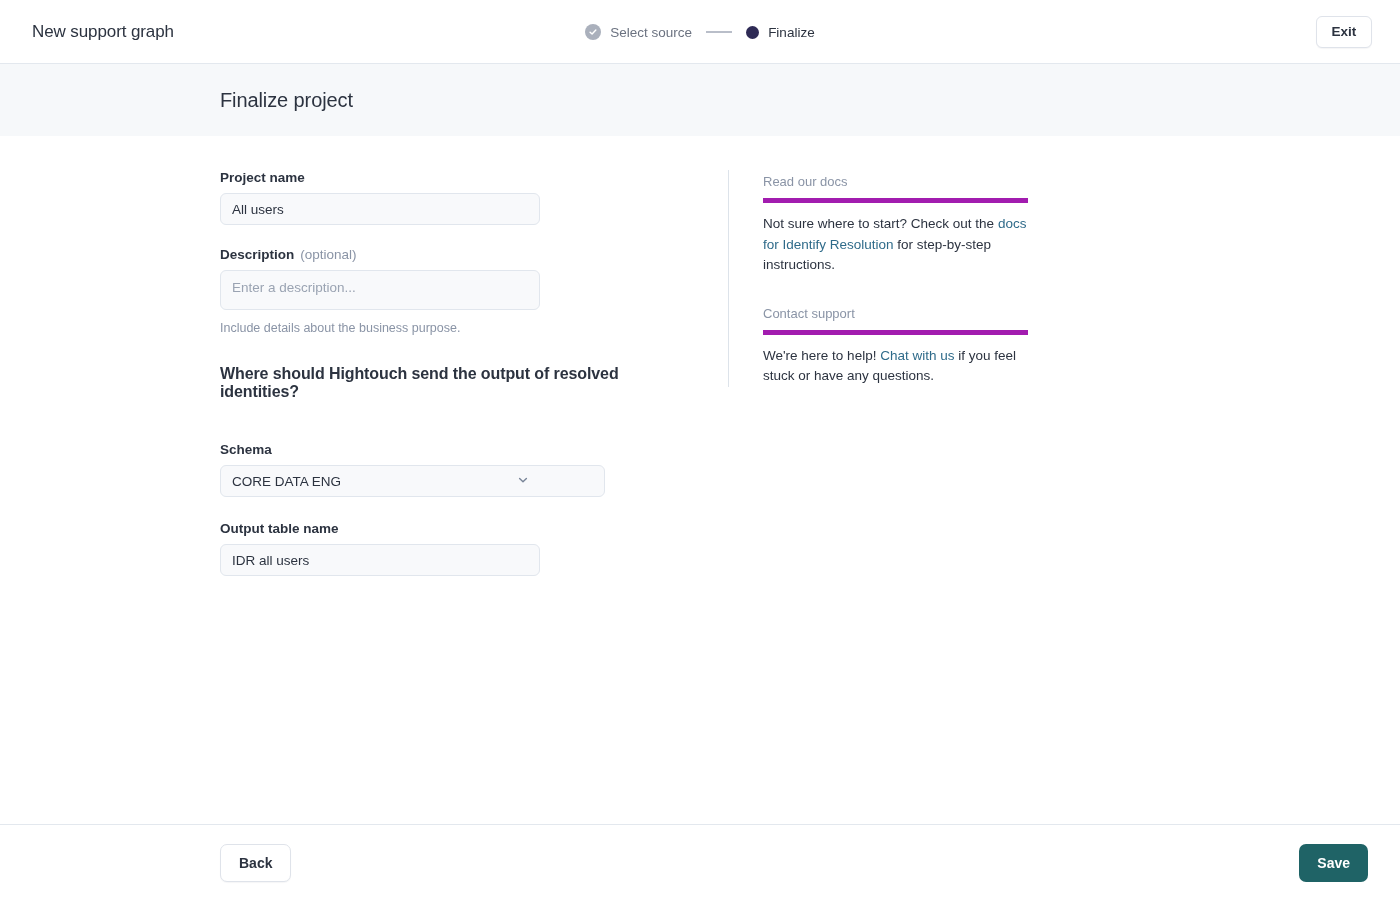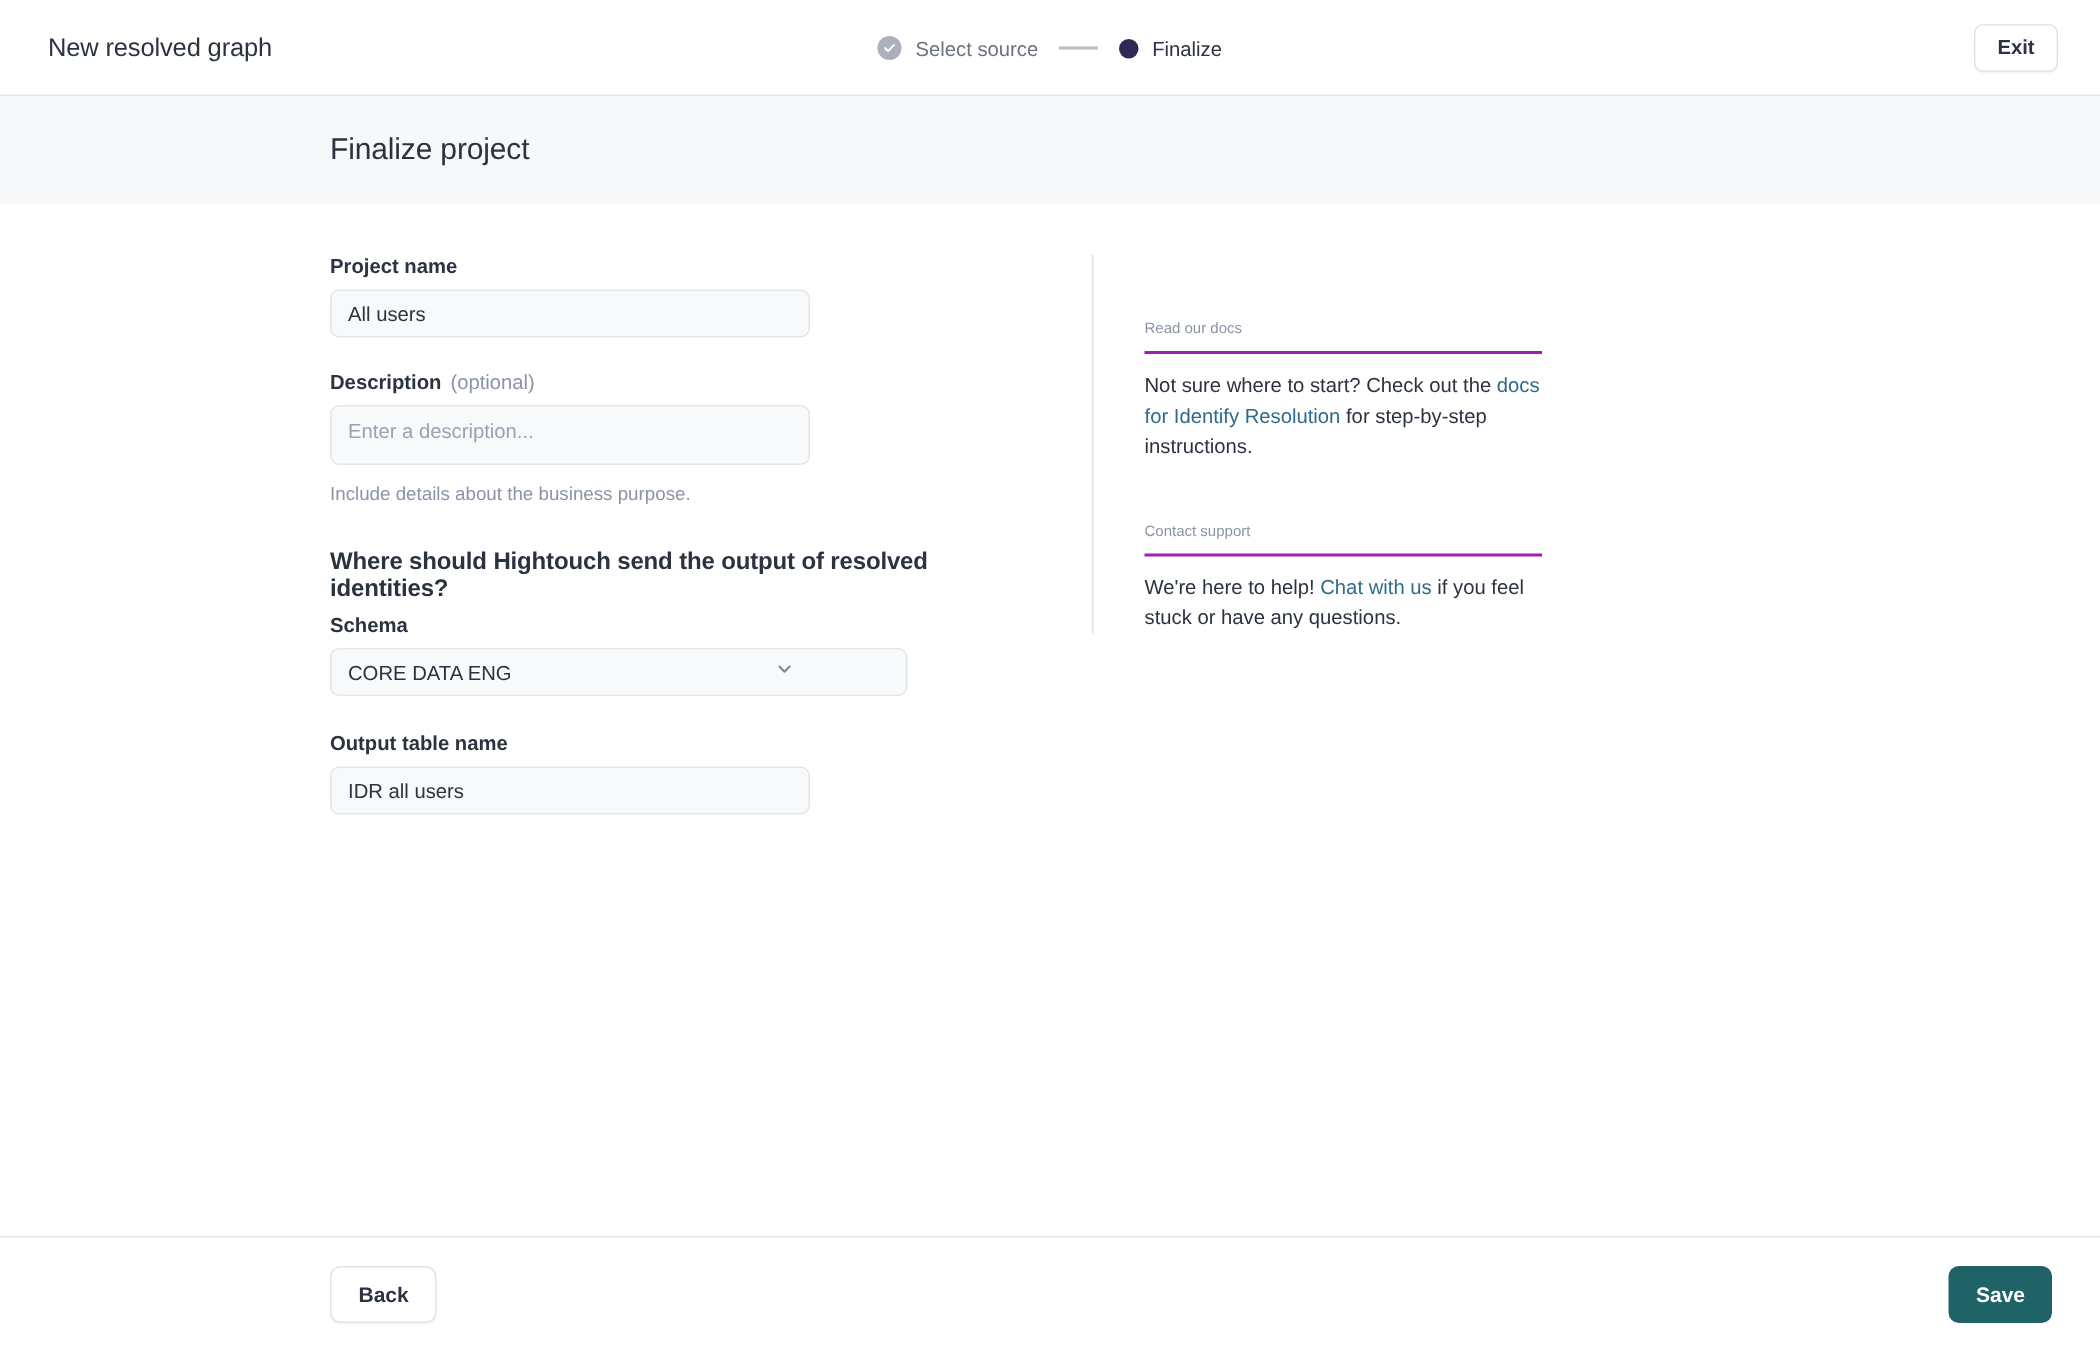--- a/index.html
+++ b/index.html
@@ -215,26 +215,25 @@
     right: 11px;
     top: 50%;
     transform: translateY(-50%);
     pointer-events: none;
     display: block;
   }
 
   
   .aside-block { margin-bottom: 0; }
   .aside-title {
-    font-size: 10px;
+    font-size: 13px;
     color: #8a94a6;
     padding-bottom: 9px;
-    border-bottom: 2px solid #a21caf;
+    border-bottom: 5px solid #a21caf;
     margin-bottom: 11px;
-    margin-top: 40px;
   }
   .aside-text {
     font-size: 13.5px;
     color: #2c3340;
     line-height: 1.52;
   }
   .aside-link {
     color: #2f6b8a;
     text-decoration: none;
     cursor: pointer;
@@ -278,21 +277,21 @@
     font-family: "Liberation Sans", sans-serif;
     cursor: pointer;
   }
 </style>
 </head>
 <body>
 
 <div class="app">
 
   <div class="topbar">
-    <div class="topbar-title">New resolved graph</div>
+    <div class="topbar-title">New support graph</div>
 
     <div class="stepper">
       <div class="step">
         <span class="step-icon-done">
           <svg width="10" height="10" viewBox="0 0 12 12" aria-hidden="true">
             <path d="M2.5 6.2 L4.9 8.5 L9.4 3.7" fill="none" stroke="#ffffff" stroke-width="1.7" stroke-linecap="round" stroke-linejoin="round"></path>
           </svg>
         </span>
         <span class="step-label">Select source</span>
       </div>
@@ -322,21 +321,21 @@
       </div>
 
       <div class="field" style="margin-bottom:30px;">
         <label class="field-label">
           <span>Description</span><span class="optional">(optional)</span>
         </label>
         <textarea class="textarea" placeholder="Enter a description..." style=""></textarea>
         <div class="help-text">Include details about the business purpose.</div>
       </div>
 
-      <div class="section-question" style="margin-bottom:7px;">Where should Hightouch send the output of resolved identities?</div>
+      <div class="section-question" style="margin-bottom:41px;">Where should Hightouch send the output of resolved identities?</div>
 
       <div class="field" style="margin-bottom:24px;">
         <label class="field-label">Schema</label>
         <div class="select-wrap">
           <div class="select-box">
             <span>CORE DATA ENG</span>
           </div>
           <span class="select-chevron">
             <svg width="12" height="12" viewBox="0 0 12 12" aria-hidden="true">
               <path d="M2.6 4.4 L6 7.8 L9.4 4.4" fill="none" stroke="#7a8699" stroke-width="1.4" stroke-linecap="round" stroke-linejoin="round"></path>

